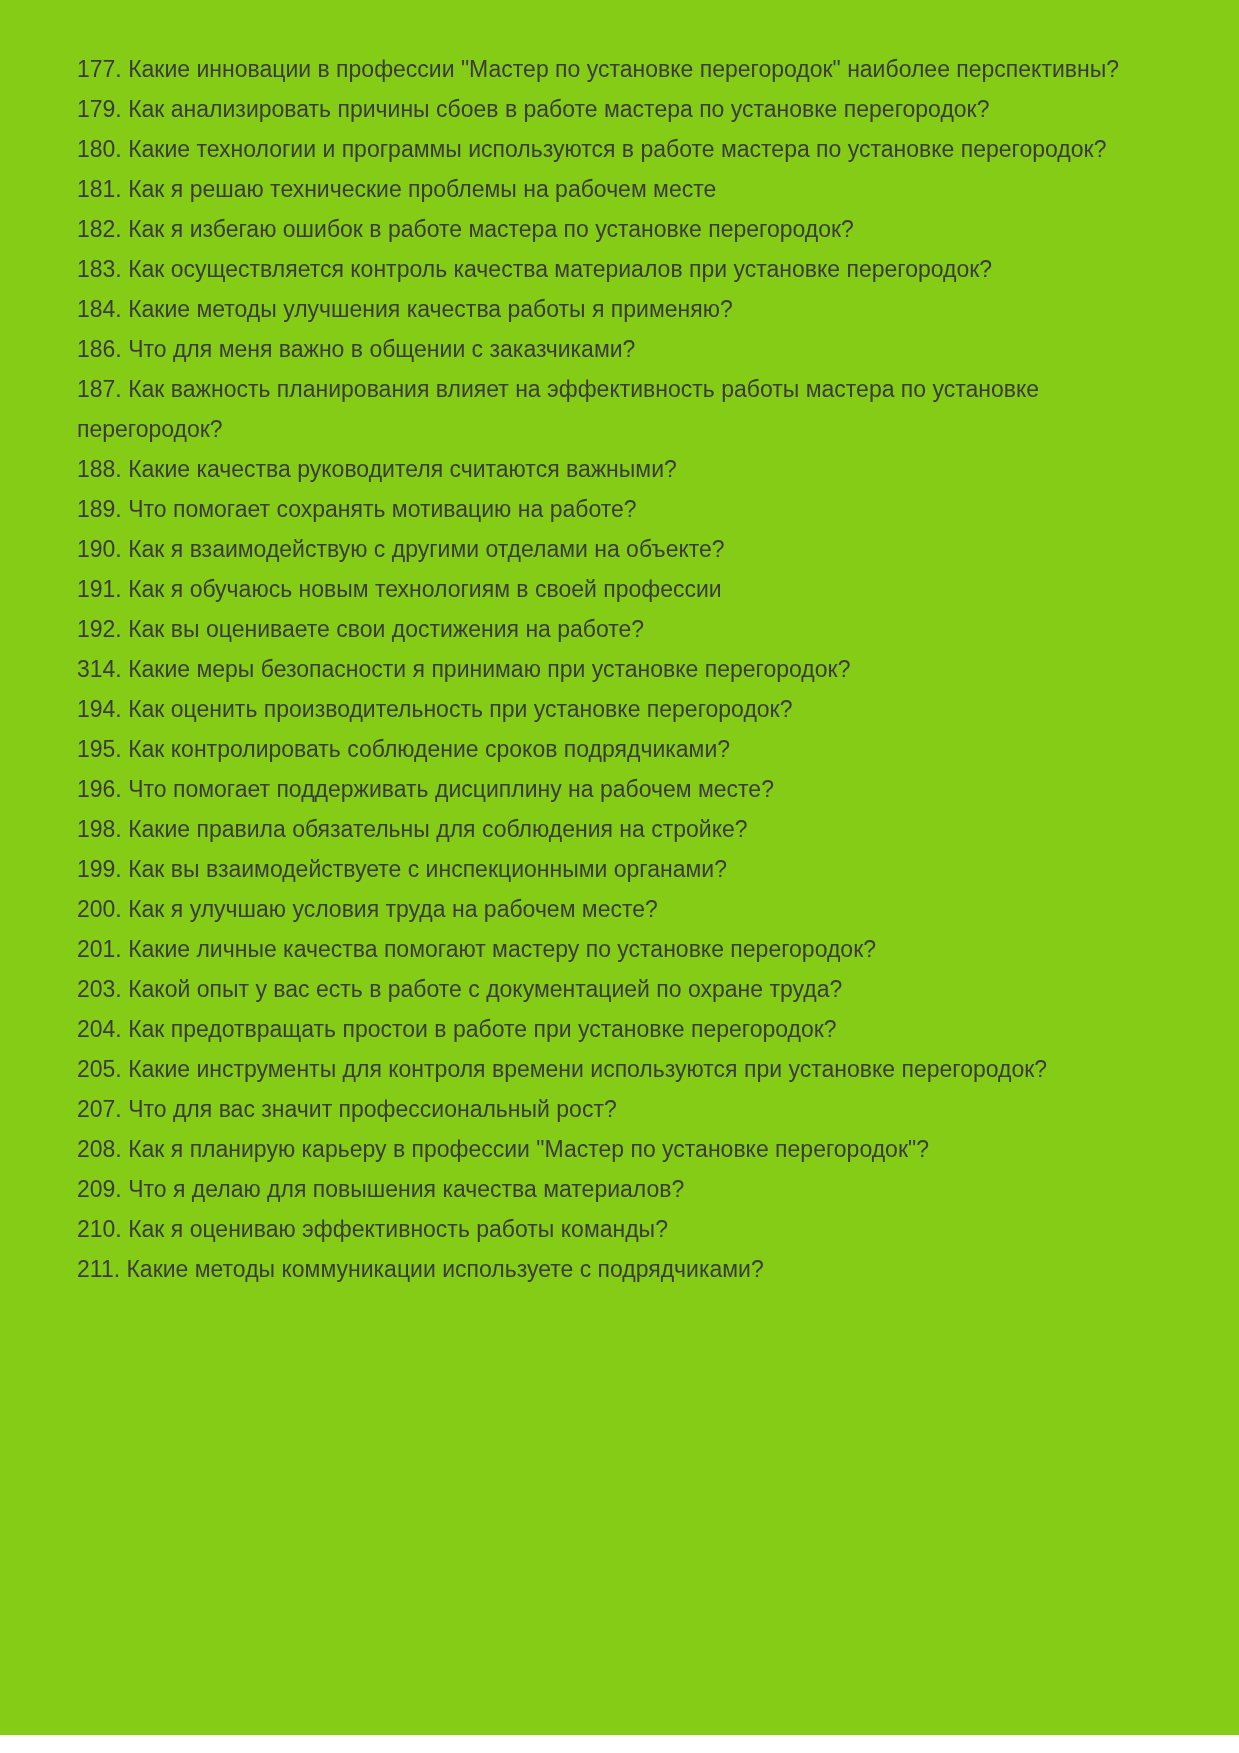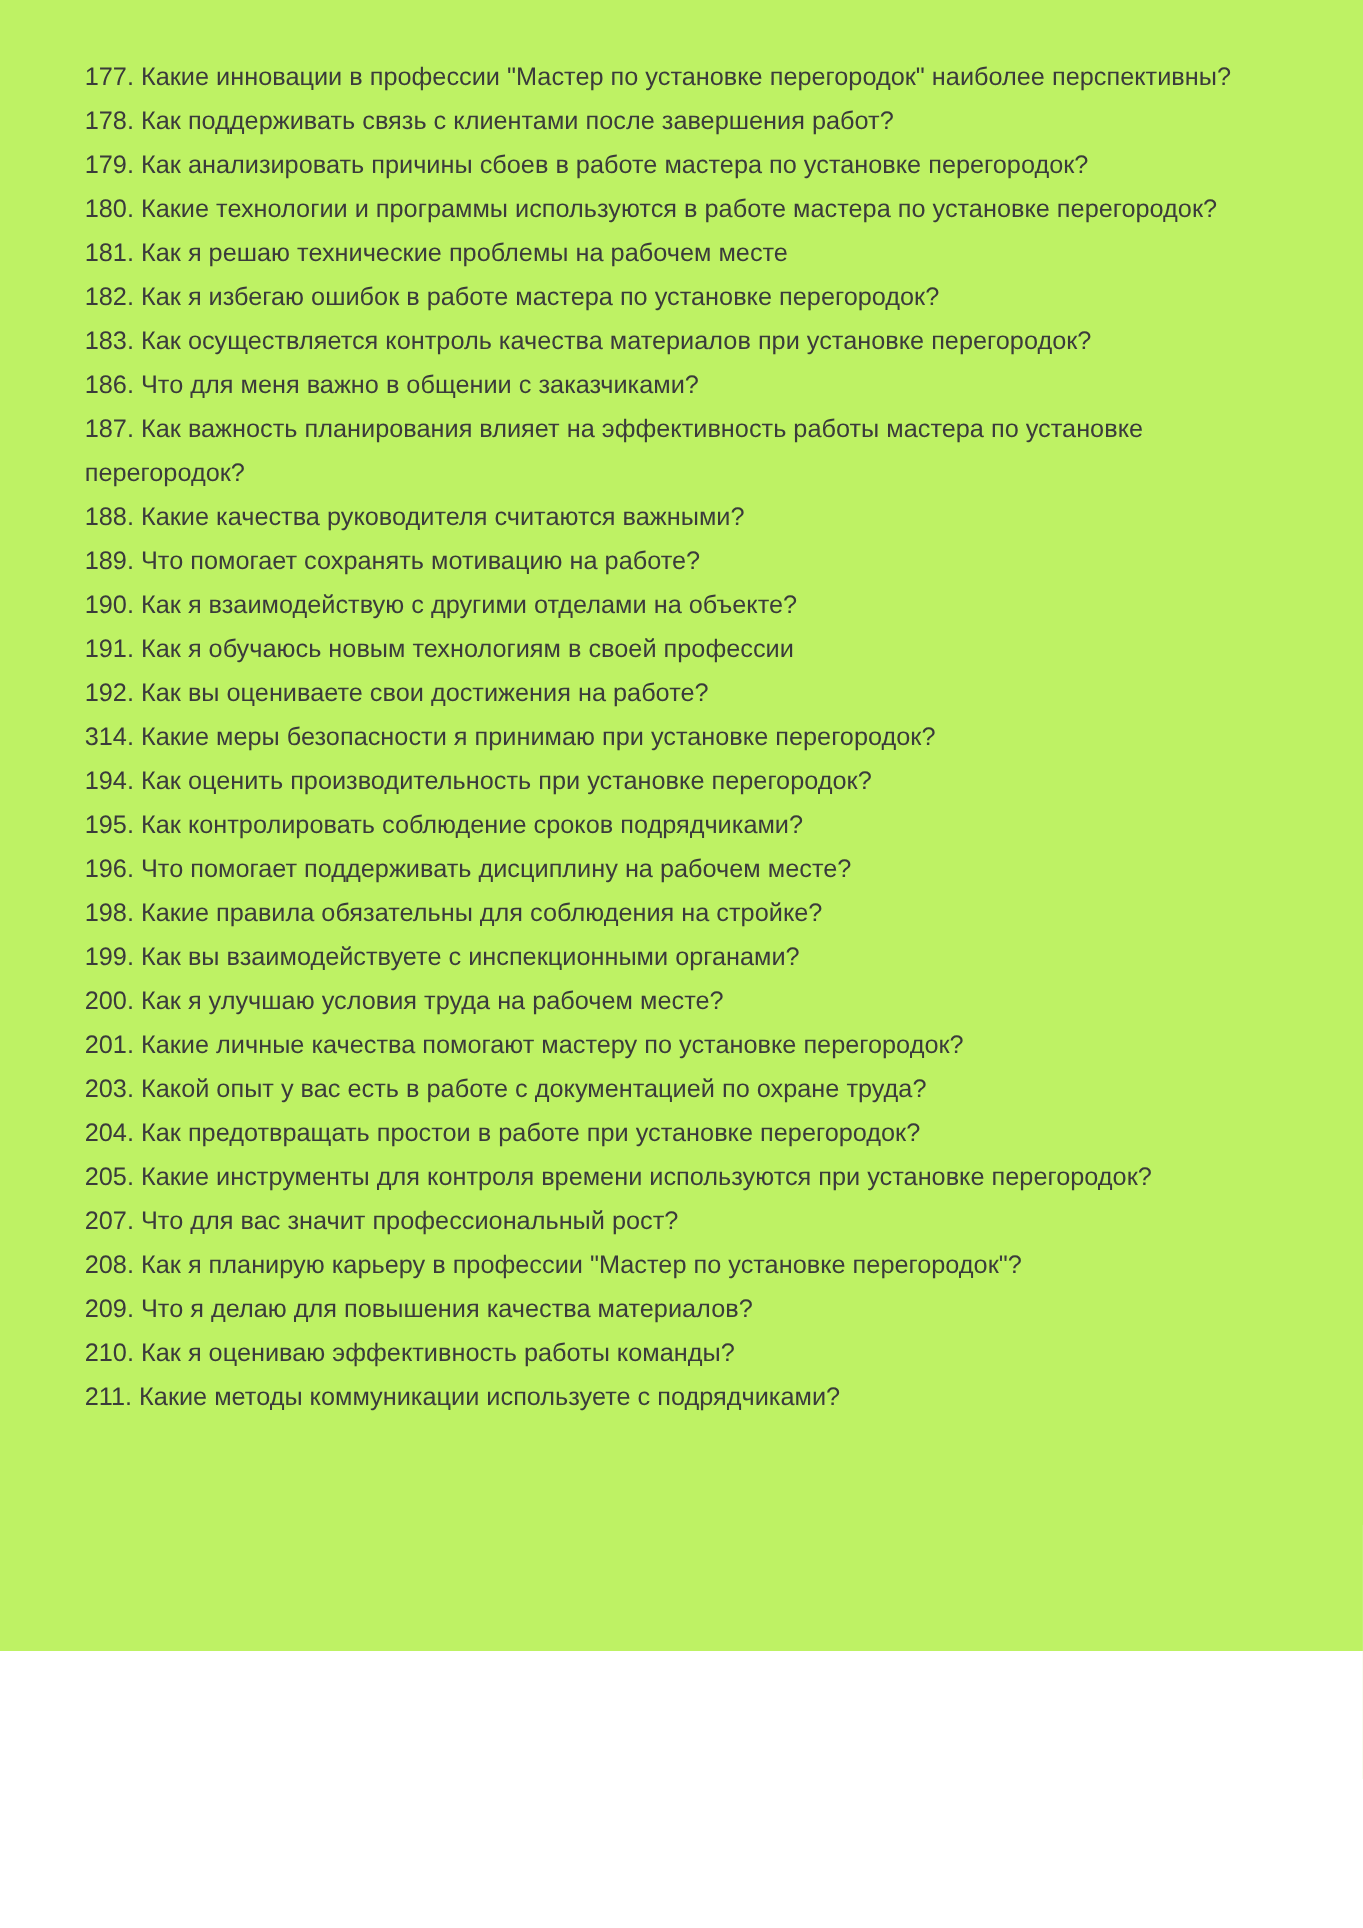--- a/index.html
+++ b/index.html
@@ -3,22 +3,22 @@
 <meta charset="utf-8">
 <style>
   html, body {
     margin: 0;
     padding: 0;
     background: #ffffff;
   }
   .page {
     position: relative;
     width: 1239px;
-    height: 1501px;
-    background: #bef264;
+    height: 1735px;
+    background: #84cc16;
     overflow: hidden;
     box-sizing: border-box;
     padding: 49px 72px 0 77px;
   }
   .question-list {
     width: 1090px;
     font-family: "Liberation Sans", "DejaVu Sans", sans-serif;
     font-size: 23px;
     line-height: 40px;
     color: #3b3b3b;
@@ -31,26 +31,26 @@
     text-align: left;
     word-spacing: 0px;
   }
 </style>
 </head>
 <body>
 
 <div class="page">
   <div class="question-list">
     <p class="q">177. Какие инновации в профессии "Мастер по установке перегородок" наиболее перспективны?</p>
-    <p class="q">178. Как поддерживать связь с клиентами после завершения работ?</p>
     <p class="q">179. Как анализировать причины сбоев в работе мастера по установке перегородок?</p>
     <p class="q">180. Какие технологии и программы используются в работе мастера по установке перегородок?</p>
     <p class="q">181. Как я решаю технические проблемы на рабочем месте</p>
     <p class="q">182. Как я избегаю ошибок в работе мастера по установке перегородок?</p>
     <p class="q">183. Как осуществляется контроль качества материалов при установке перегородок?</p>
+    <p class="q">184. Какие методы улучшения качества работы я применяю?</p>
     <p class="q">186. Что для меня важно в общении с заказчиками?</p>
     <p class="q">187. Как важность планирования влияет на эффективность работы мастера по установке перегородок?</p>
     <p class="q">188. Какие качества руководителя считаются важными?</p>
     <p class="q">189. Что помогает сохранять мотивацию на работе?</p>
     <p class="q">190. Как я взаимодействую с другими отделами на объекте?</p>
     <p class="q">191. Как я обучаюсь новым технологиям в своей профессии</p>
     <p class="q">192. Как вы оцениваете свои достижения на работе?</p>
     <p class="q">314. Какие меры безопасности я принимаю при установке перегородок?</p>
     <p class="q">194. Как оценить производительность при установке перегородок?</p>
     <p class="q">195. Как контролировать соблюдение сроков подрядчиками?</p>

